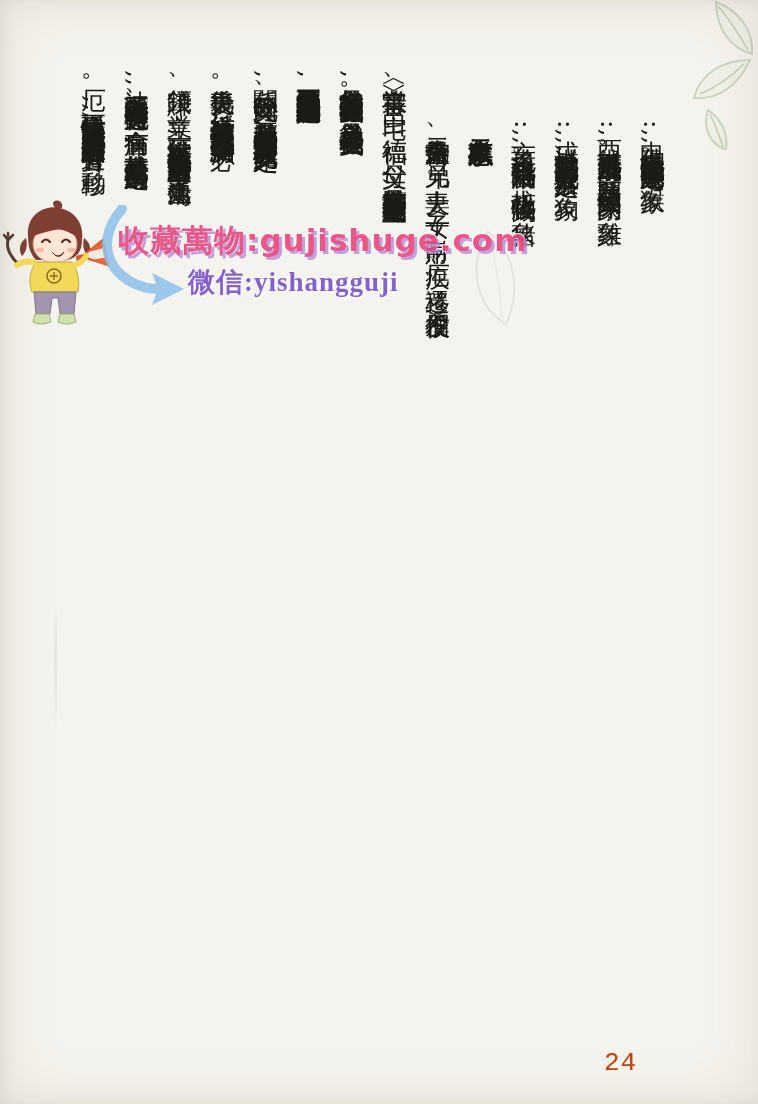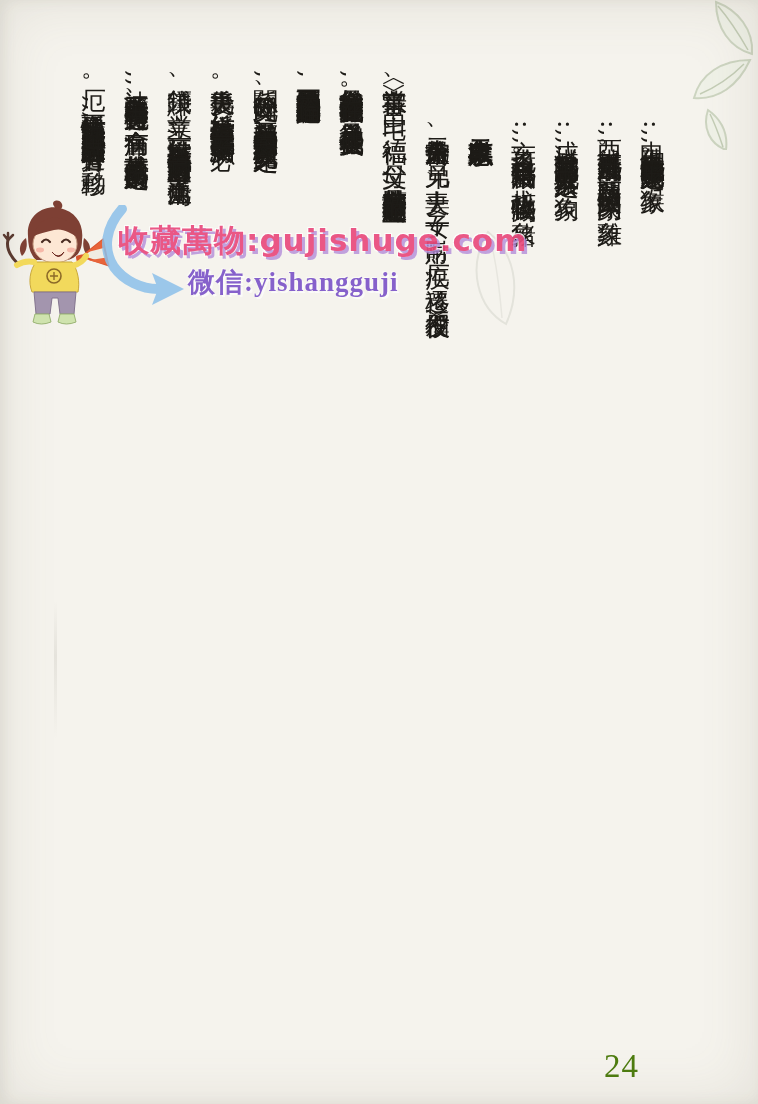--- a/index.html
+++ b/index.html
@@ -29,22 +29,22 @@
     line-height:43px;
     color:#1d1b17;
     z-index:2;
   }
   .col{white-space:nowrap;}
   .col.indent{padding-top:50px;}
   .col.heading{font-weight:bold;}
   
   .page-number{
     position:absolute;left:604px;top:1048px;z-index:2;
-    font-size:33px;color:#4d7c0f;letter-spacing:1px;
-    font-family:Liberation Serif, serif;
+    font-size:26px;color:#c2410c;letter-spacing:1px;
+    font-family:Liberation Mono, monospace;
   }
   
   .wm-site{
     position:absolute;left:118px;top:220px;z-index:6;
     font-family:"DejaVu Sans","Liberation Sans",sans-serif;
     font-size:31px;font-weight:bold;letter-spacing:1px;
     color:#ea4a7d;
     text-shadow:3px 3px 0 rgba(178,138,216,0.85),-1px -1px 0 rgba(255,255,255,0.9),1px -1px 0 rgba(255,255,255,0.9),-1px 1px 0 rgba(255,255,255,0.9);
     opacity:0.92;white-space:nowrap;
   }

